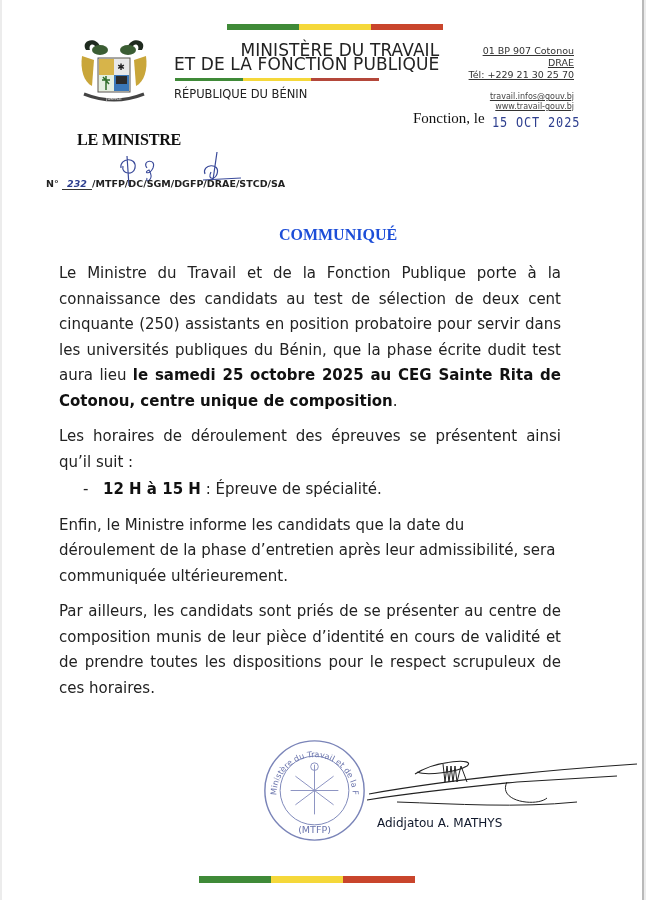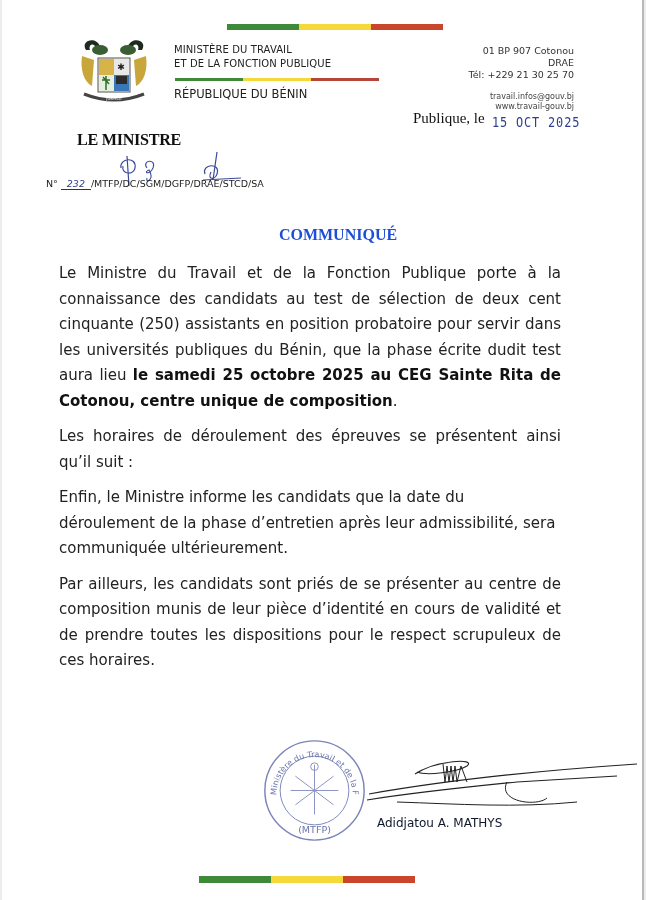--- a/index.html
+++ b/index.html
@@ -16,32 +16,32 @@
       border-right: 2px solid #b9b9b9;
     }
     .flag { position: absolute; display: flex; height: 6px; }
     .flag span { flex: 1; height: 100%; }
     .flag-top { left: 225px; top: 24px; width: 216px; height: 6px; }
     .flag-mid { left: 173px; top: 78px; width: 204px; height: 3px; }
     .flag-bottom { left: 197px; top: 876px; width: 216px; height: 7px; }
 
     .coat { position: absolute; left: 76px; top: 36px; width: 72px; height: 70px; }
 
-    .ministry { position: absolute; left: 172px; top: 43px; font-size: 10px; line-height: 14px; color: #222; letter-spacing: 0.1px; }
+    .ministry { position: absolute; left: 172px; top: 43px; font-size: 17px; line-height: 14px; color: #222; letter-spacing: 0.1px; text-align: right; }
     .republic { position: absolute; left: 172px; top: 87px; font-size: 11.5px; color: #222; }
 
-    .contact { position: absolute; right: 68px; top: 45px; text-align: right; font-size: 9.5px; line-height: 12px; color: #333; }
+    .contact { position: absolute; right: 68px; top: 45px; text-align: right; font-size: 9.5px; line-height: 12px; color: #333; text-decoration: underline; }
     .contact .small { font-size: 8px; line-height: 10px; color: #444; }
 
     .dateline { position: absolute; left: 411px; top: 110px; font-family: "Liberation Serif", serif; font-size: 15px; color: #111; }
     .stamp-date { position: absolute; left: 490px; top: 114px; font-family: "DejaVu Sans Mono", monospace; font-size: 14px; color: #2e3f8f; letter-spacing: 1px; transform: scaleX(0.85); transform-origin: left; }
 
     .le-ministre { position: absolute; left: 75px; top: 130px; font-family: "Liberation Serif", serif; font-weight: bold; font-size: 17px; letter-spacing: -0.3px; color: #111; transform: scaleX(0.95); transform-origin: left; }
 
-    .ref { position: absolute; left: 44px; top: 178px; font-size: 9.5px; color: #222; }
+    .ref { position: absolute; left: 44px; top: 178px; font-size: 9.5px; color: #222; font-weight: bold; }
     .ref .num { display: inline-block; min-width: 30px; border-bottom: 1px solid #333; color: #2e3f8f; font-style: italic; text-align: center; }
 
     .initials { position: absolute; top: 150px; }
 
     .title { position: absolute; left: 0; width: 620px; top: 226px; text-align: center; font-family: "Liberation Serif", serif; font-weight: bold; font-size: 16px; color: #1d4ed8; padding-left: 26px; }
 
     .body { position: absolute; left: 57px; top: 261px; width: 502px; font-size: 15px; line-height: 25.5px; color: #222; }
     .body p { margin: 0 0 10px 0; text-align: justify; }
     .body b { font-weight: bold; color: #111; }
     .body ul { list-style: none; margin: 0 0 10px 0; padding-left: 24px; }
@@ -96,21 +96,21 @@
   <div class="republic">RÉPUBLIQUE DU BÉNIN</div>
 
   <div class="contact">
     <div>01 BP 907 Cotonou</div>
     <div>DRAE</div>
     <div>Tél: +229 21 30 25 70</div>
     <div class="small" style="margin-top:11px">travail.infos@gouv.bj</div>
     <div class="small">www.travail-gouv.bj</div>
   </div>
 
-  <div class="dateline">Publique, le</div>
+  <div class="dateline">Fonction, le</div>
   <div class="stamp-date">15 OCT 2025</div>
 
   <div class="le-ministre">LE MINISTRE</div>
 
   <svg class="initials" style="left:115px;width:140px;height:40px;" viewBox="0 0 140 40">
     <path d="M12 36 L10 6 M4 18 C2 8, 20 6, 18 18 C16 26, 4 24, 6 16" stroke="#3a4a9a" stroke-width="1.2" fill="none"></path>
     <path d="M30 18 C24 10, 40 8, 36 18 C32 26, 26 22, 32 20 C38 30, 28 34, 30 28" stroke="#3a4a9a" stroke-width="1.1" fill="none"></path>
     <path d="M100 2 L96 30 M88 24 C84 14, 104 12, 100 24 C98 30, 90 30, 94 22 M86 30 L124 28" stroke="#3a4a9a" stroke-width="1.2" fill="none"></path>
   </svg>
 
@@ -120,20 +120,21 @@
   </div>
 
   <div class="title">COMMUNIQUÉ</div>
 
   <div class="body">
     <p>
       <span>Le Ministre du Travail et de la Fonction Publique porte à la connaissance des candidats au test de sélection de deux cent cinquante (250) assistants en position probatoire pour servir dans les universités publiques du Bénin, que la phase écrite dudit test aura lieu </span><b>le samedi 25 octobre 2025 au CEG Sainte Rita de Cotonou, centre unique de composition</b><span>.</span>
     </p>
     <p style="margin-bottom:2px">Les horaires de déroulement des épreuves se présentent ainsi qu’il suit :</p>
     <ul>
+      <li><b>12 H à 15 H</b><span> : Épreuve de spécialité.</span></li>
     </ul>
     <p style="text-align:left">Enfin, le Ministre informe les candidats que la date du déroulement de la phase d’entretien après leur admissibilité, sera communiquée ultérieurement.</p>
     <p>Par ailleurs, les candidats sont priés de se présenter au centre de composition munis de leur pièce d’identité en cours de validité et de prendre toutes les dispositions pour le respect scrupuleux de ces horaires.</p>
   </div>
 
   <svg class="seal" viewBox="0 0 110 110">
     <defs>
       <path id="sealArc" d="M 15 60 A 40 40 0 1 1 95 60"></path>
     </defs>
     <circle cx="55" cy="55" r="52" fill="none" stroke="#7a84b8" stroke-width="1.5"></circle>

